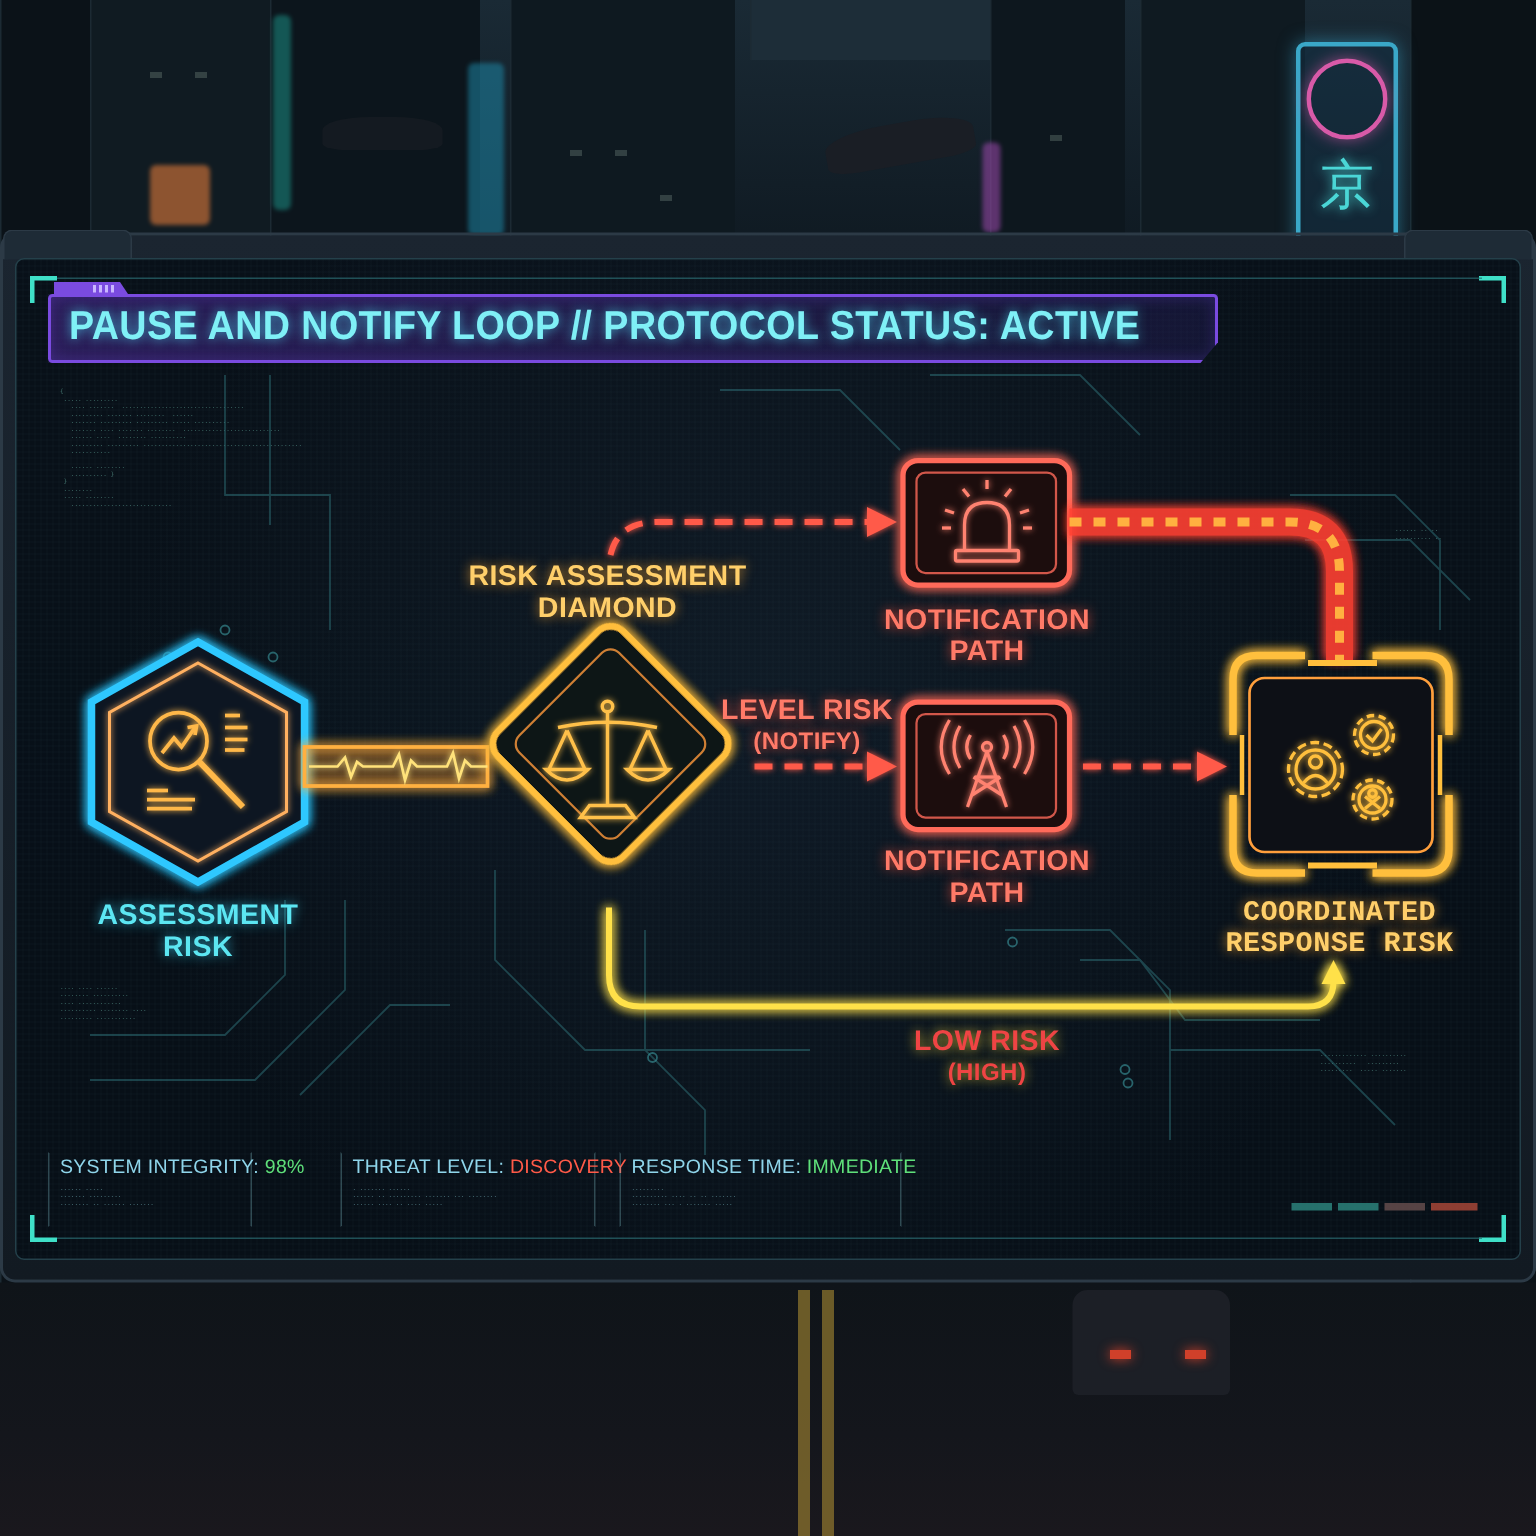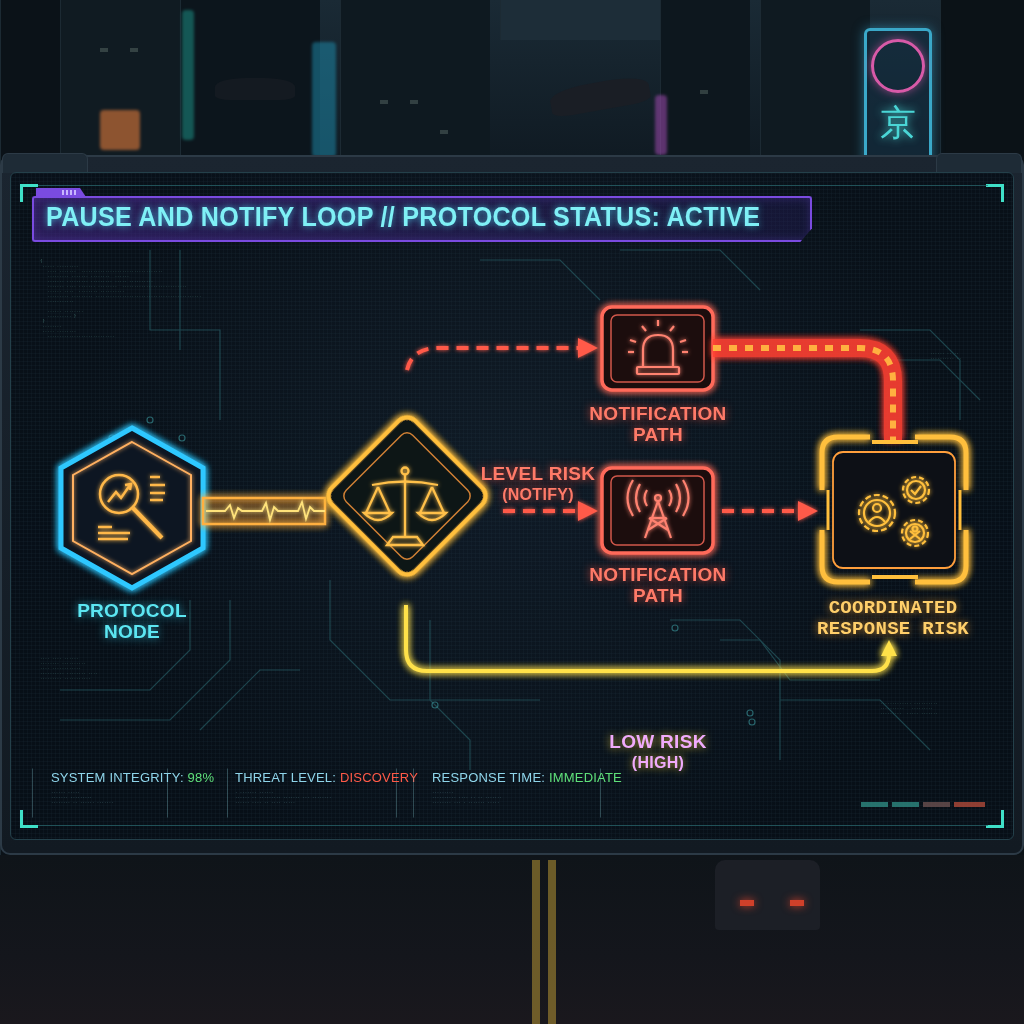--- a/index.html
+++ b/index.html
@@ -53,21 +53,21 @@
 
   
   svg.traces { position:absolute; left:0; top:0; width:1024px; height:1024px; pointer-events:none; }
 
   
   .label { position: absolute; text-align: center; font-family: "Liberation Sans", sans-serif;
            font-weight: bold; line-height: 21px; letter-spacing: .3px; white-space: nowrap; }
   .lbl-cyan { color: #5ce6f2; text-shadow: 0 0 8px rgba(60,220,255,.7); font-size: 19px; }
   .lbl-amber { color: #ffcf6a; text-shadow: 0 0 8px rgba(255,170,50,.75); font-size: 19px; }
   .lbl-red { color: #ff7a68; text-shadow: 0 0 8px rgba(255,80,60,.75); font-size: 19px; }
-  .lbl-yellow { color: #f0abfc; text-shadow: 0 0 8px rgba(255,220,60,.75); font-size: 19px; margin-top: 47px; }
+  .lbl-yellow { color: #ef4444; text-shadow: 0 0 8px rgba(255,220,60,.75); font-size: 19px; }
   .lbl-sub { font-size: 16px; }
 
   
   .stat { position: absolute; top: 770px; height: 46px; font-family: "Liberation Sans", sans-serif; }
   .stat .hd { font-size: 13px; color: #8fd5ea; white-space: nowrap; letter-spacing:.2px; }
   .stat .v-green { color: #5fe07a; }
   .stat .v-red { color: #ff5a48; }
   .stat .mini { margin-top: 4px; font-family:"DejaVu Sans Mono", monospace; font-size: 4px; line-height: 5px; color:#6aa0a8; opacity:.7; white-space:pre; }
   .stat-box { position:absolute; top:768px; height:50px; border:1px solid rgba(120,180,190,.35); border-top-color:transparent; border-bottom-color:transparent;}
 </style>
@@ -335,25 +335,27 @@
 <div class="title-tab">
   <i style="left:26px"></i>
     <i style="left:30px"></i>
     <i style="left:34px"></i>
     <i style="left:38px"></i>
 </div>
 <div class="title-bar"></div>
 <div class="title-text">PAUSE AND NOTIFY LOOP // PROTOCOL STATUS: ACTIVE</div>
 
 <div class="label lbl-cyan" style="left:62px;top:600px;width:140px;">
-  <div>PROTOCOL</div>
-  <div>NODE</div>
+  <div>ASSESSMENT</div>
+  <div>RISK</div>
 </div>
 
 <div class="label lbl-amber" style="left:305px;top:374px;width:200px;">
+  <div>RISK ASSESSMENT</div>
+  <div>DIAMOND</div>
 </div>
 
 <div class="label lbl-red" style="left:578px;top:403px;width:160px;">
   <div>NOTIFICATION</div>
   <div>PATH</div>
 </div>
 
 <div class="label lbl-red" style="left:578px;top:564px;width:160px;">
   <div>NOTIFICATION</div>
   <div>PATH</div>
@@ -368,34 +370,34 @@
   <div>COORDINATED</div>
   <div>RESPONSE RISK</div>
 </div>
 
 <div class="label lbl-yellow" style="left:598px;top:684px;width:120px;">
   <div>LOW RISK</div>
   <div class="lbl-sub">(HIGH)</div>
 </div>
 
 <div class="stat-box" style="left:32px;width:136px;"></div>
-<div class="stat" style="left:40px;margin-left:11px;">
+<div class="stat" style="left:40px;">
   <div class="hd"><span>SYSTEM INTEGRITY: </span><span class="v-green">98%</span></div>
   <div class="mini">...... .....
 ....... .........
 ........ .. ...... .......</div>
 </div>
 
 <div class="stat-box" style="left:227px;width:170px;"></div>
 <div class="stat" style="left:235px;">
   <div class="hd"><span>THREAT LEVEL: </span><span class="v-red">DISCOVERY</span></div>
   <div class="mini">. ....... ......
 ...... .. ......... ....... ... ........
 ...... .... .. .... .....</div>
 </div>
 
 <div class="stat-box" style="left:413px;width:188px;"></div>
-<div class="stat" style="left:421px;margin-left:11px;">
+<div class="stat" style="left:421px;">
   <div class="hd"><span>RESPONSE TIME: </span><span class="v-green">IMMEDIATE</span></div>
   <div class="mini">.........
 .......... .... .. .. .......
 ........ ... . ....... .....</div>
 </div>
 
 </body></html>

